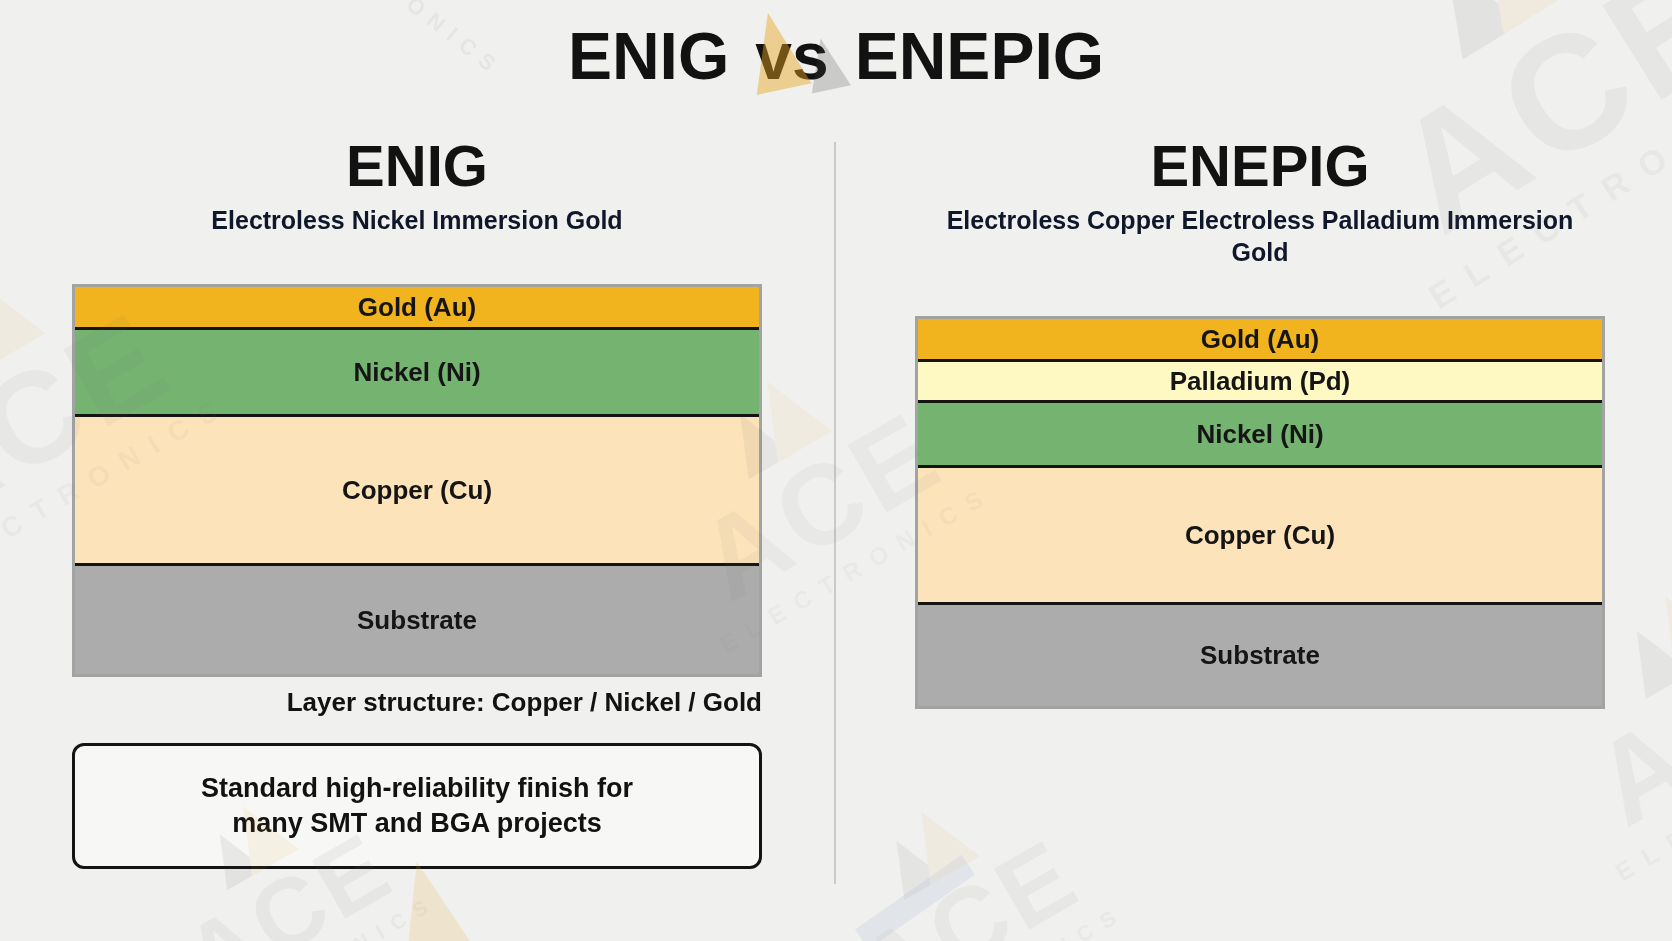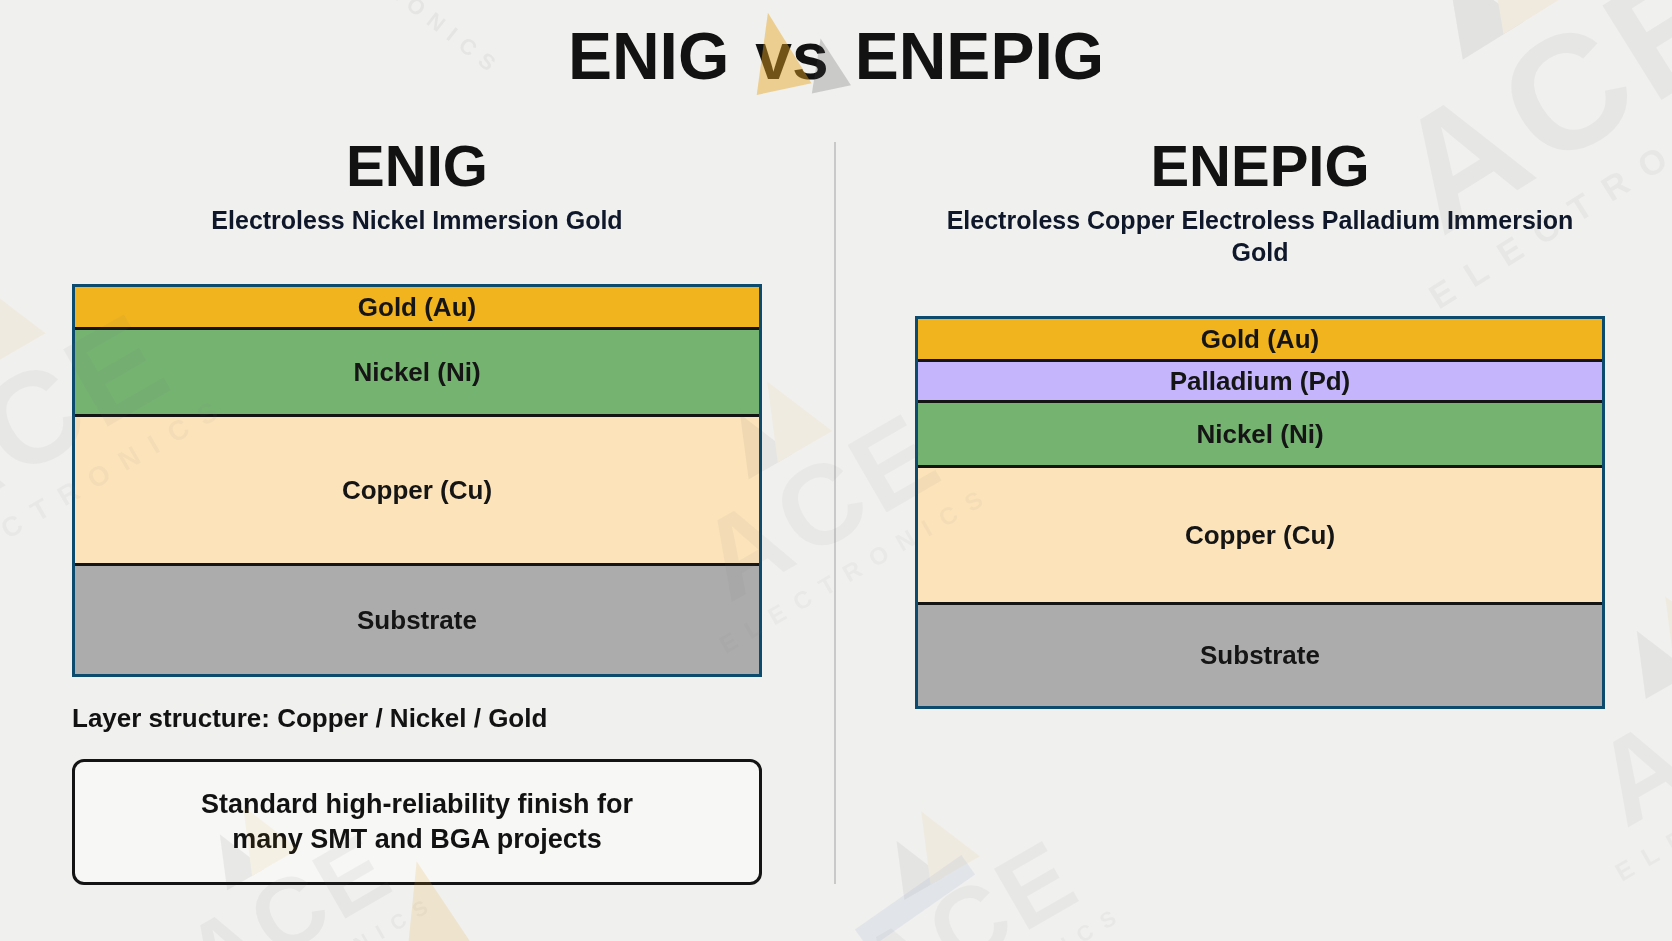--- a/index.html
+++ b/index.html
@@ -26,31 +26,31 @@
   .col-right{left:915px;}
   .col-heading{
     text-align:center;font-size:58px;font-weight:700;line-height:64px;margin:0;
   }
   .col-subtitle{
     text-align:center;font-size:25px;font-weight:600;line-height:32px;margin-top:6px;color:#0f172a;
   }
 
   
   .stack{
-    margin-top:48px;border:3px solid #0c4a6e;background:#fff;
+    margin-top:48px;border:3px solid #a3a3a3;background:#fff;
   }
   .layer{
     display:flex;align-items:center;justify-content:center;
     font-size:26px;font-weight:600;color:#151515;
   }
   .layer + .layer{border-top:3px solid #141414;}
 
   
   .structure-line{
-    margin-top:26px;text-align:left;font-size:26px;font-weight:600;line-height:30px;
+    margin-top:10px;text-align:right;font-size:26px;font-weight:600;line-height:30px;
   }
   .note-box{
     margin-top:26px;height:120px;border:3px solid #141414;border-radius:12px;
     background:#F7F7F5;display:flex;align-items:center;justify-content:center;
     text-align:center;font-size:27px;font-weight:600;line-height:35px;
   }
 
   
   .wm-layer{position:absolute;inset:0;pointer-events:none;z-index:5;}
   .wm{
@@ -113,21 +113,21 @@
     </div>
   </div>
 
   <div class="col col-right">
     <h2 class="col-heading">ENEPIG</h2>
     <div class="col-subtitle">Electroless Copper Electroless Palladium Immersion Gold</div>
     <div class="stack">
         <div class="layer" style="height: 40px; background: rgb(242, 180, 30);">
           <span>Gold (Au)</span>
         </div>
-        <div class="layer" style="height: 38px; background: #c4b5fd;">
+        <div class="layer" style="height: 38px; background: #fef9c3;">
           <span>Palladium (Pd)</span>
         </div>
         <div class="layer" style="height: 62px; background: rgb(117, 179, 113);">
           <span>Nickel (Ni)</span>
         </div>
         <div class="layer" style="height: 134px; background: rgb(252, 227, 186);">
           <span>Copper (Cu)</span>
         </div>
         <div class="layer" style="height: 101px; background: rgb(172, 172, 172);">
           <span>Substrate</span>

